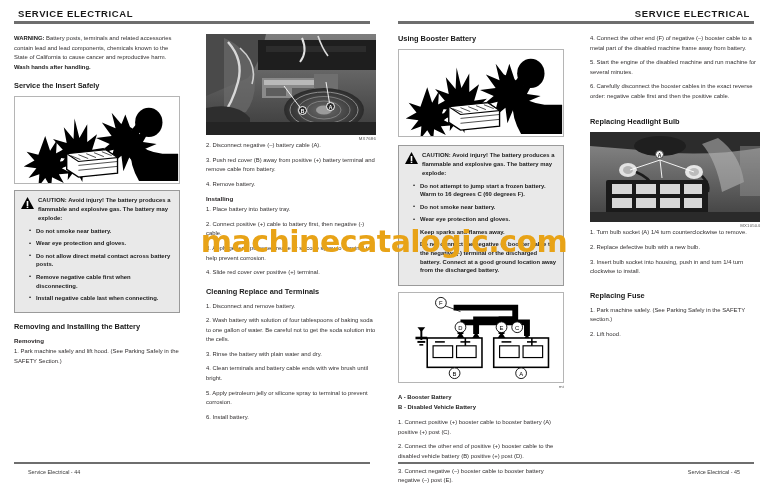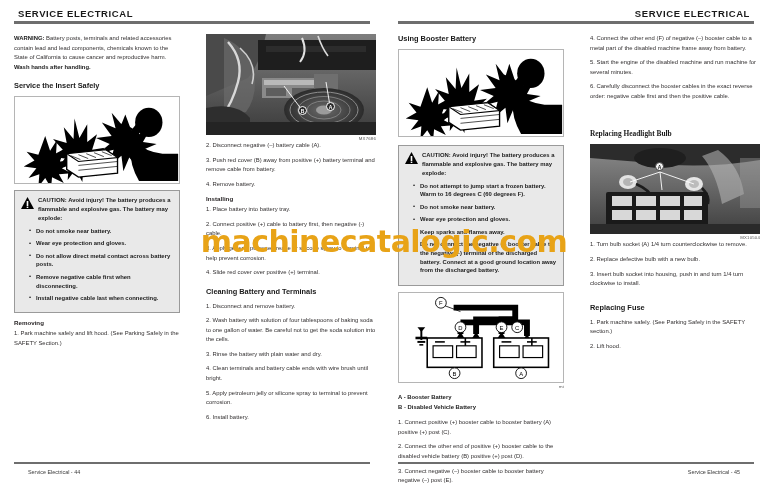--- a/index.html
+++ b/index.html
@@ -257,20 +257,21 @@
           </div>
           <ul class="clist">
             <li>Do not smoke near battery.</li>
             <li>Wear eye protection and gloves.</li>
             <li>Do not allow direct metal contact across battery posts.</li>
             <li>Remove negative cable first when disconnecting.</li>
             <li>Install negative cable last when connecting.</li>
           </ul>
         </div>
 
+        <div class="h2">Removing and Installing the Battery</div>
         <div class="h3">Removing</div>
         <p class="t">1.  Park machine safely and lift hood. (See Parking Safely in the SAFETY Section.)</p>
       </div>
 
       <div class="col">
 
         <div class="photo" style="width:170px;height:101px;">
           <svg viewBox="0 0 170 101" width="170" height="101">
             <defs>
               <linearGradient id="gA" x1="0" y1="0" x2="0" y2="1">
@@ -319,21 +320,21 @@
         <p class="t">2.  Disconnect negative (–) battery cable (A).</p>
         <p class="t">3.  Push red cover (B) away from positive (+) battery terminal and remove cable from battery.</p>
         <p class="t">4.  Remove battery.</p>
 
         <div class="h3">Installing</div>
         <p class="t">1.  Place battery into battery tray.</p>
         <p class="t">2.  Connect positive (+) cable to battery first, then negative (-) cable.</p>
         <p class="t">3.  Apply general purpose grease or silicone spray to terminal to help prevent corrosion.</p>
         <p class="t">4.  Slide red cover over positive (+) terminal.</p>
 
-        <div class="h2">Cleaning Battery and Terminals</div>
+        <div class="h2">Cleaning Replace and Terminals</div>
         <p class="t">1.  Disconnect and remove battery.</p>
         <p class="t">2.  Wash battery with solution of four tablespoons of baking soda to one gallon of water. Be careful not to get the soda solution into the cells.</p>
         <p class="t">3.  Rinse the battery with plain water and dry.</p>
         <p class="t">4.  Clean terminals and battery cable ends with wire brush until bright.</p>
         <p class="t">5.  Apply petroleum jelly or silicone spray to terminal to prevent corrosion.</p>
         <p class="t">6.  Install battery.</p>
       </div>
     </div>
 
     <div class="footer">
@@ -457,21 +458,21 @@
         <p class="t">1.  Connect positive (+) booster cable to booster battery (A) positive (+) post (C).</p>
         <p class="t">2.  Connect the other end of positive (+) booster cable to the disabled vehicle battery (B) positive (+) post (D).</p>
         <p class="t">3.  Connect negative (–) booster cable to booster battery negative (–) post (E).</p>
       </div>
 
       <div class="col">
         <p class="t">4.  Connect the other end (F) of negative (–) booster cable to a metal part of the disabled machine frame away from battery.</p>
         <p class="t">5.  Start the engine of the disabled machine and run machine for several minutes.</p>
         <p class="t">6.  Carefully disconnect the booster cables in the exact reverse order: negative cable first and then the positive cable.</p>
 
-        <div class="h2" style="margin-top:28px;font-family:Liberation Serif, serif;">Replacing Headlight Bulb</div>
+        <div class="h2" style="margin-top:16px;">Replacing Headlight Bulb</div>
 
         <div class="photo" style="width:170px;height:90px;">
           <svg viewBox="0 0 170 90" width="170" height="90">
             <defs>
               <linearGradient id="hg" x1="0" y1="0" x2="0" y2="1">
                 <stop offset="0" stop-color="#8d8d8d"></stop>
                   <stop offset="1" stop-color="#3e3e3e"></stop>
               </linearGradient>
             </defs>
             <rect width="170" height="90" fill="url(#hg)"></rect>

